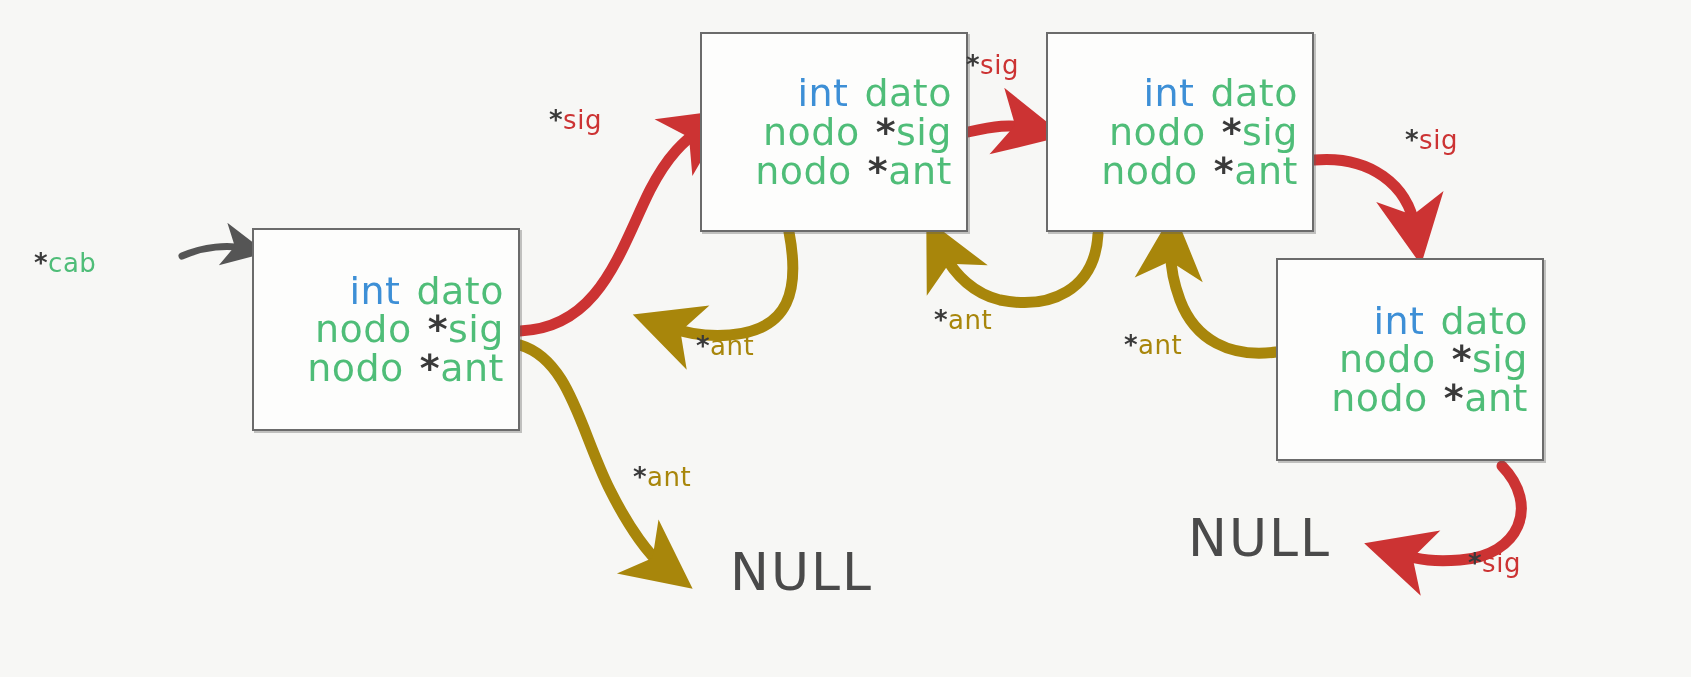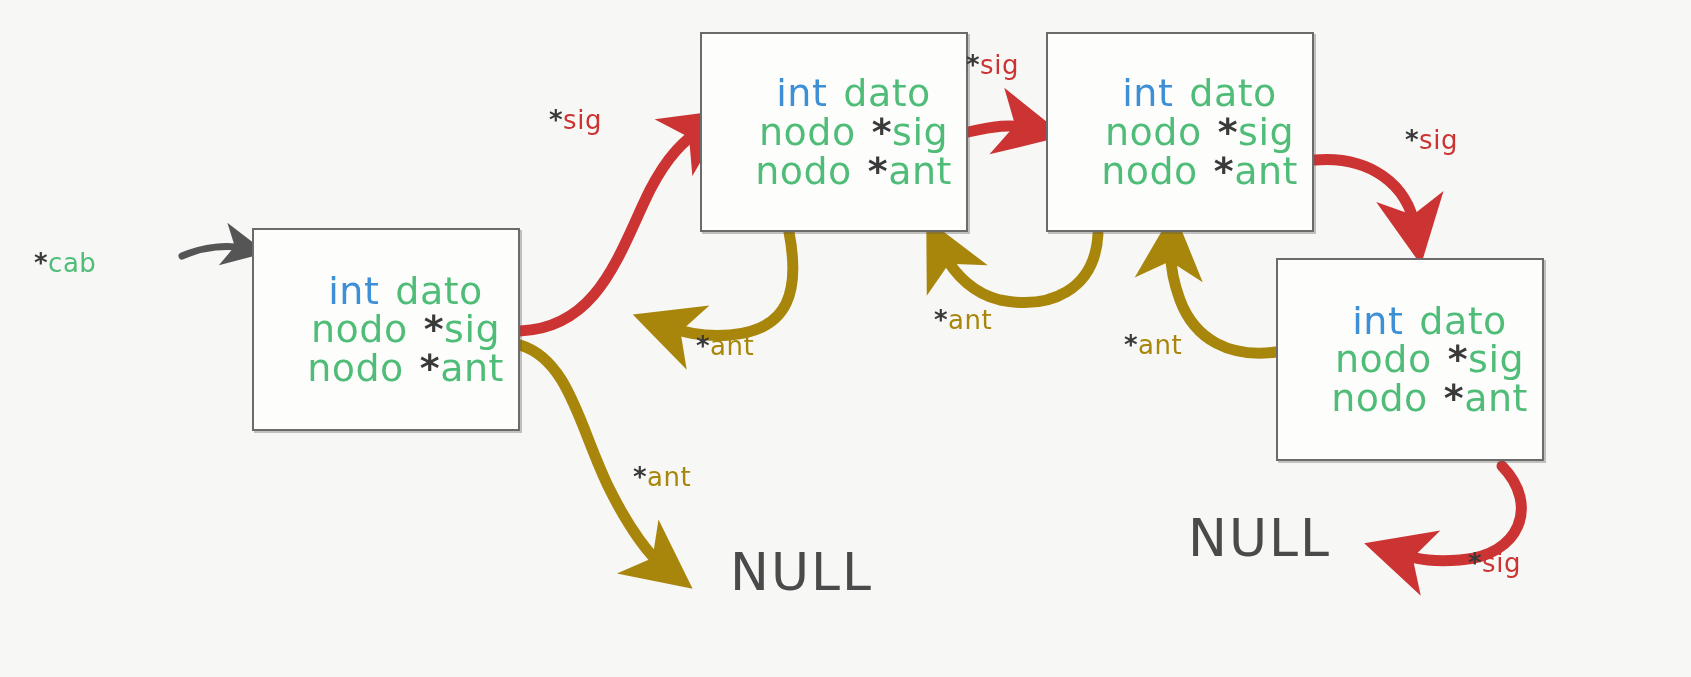--- a/index.html
+++ b/index.html
@@ -28,21 +28,21 @@
     background: #fdfdfc;
     border: 2px solid #6b6b6b;
     box-shadow: 2px 2px 0 rgba(90,90,90,0.35);
     box-sizing: border-box;
   }
   .node-lines {
     position: absolute;
     right: 14px;
     top: 50%;
     transform: translateY(-50%);
-    text-align: center;
+    text-align: right;
     line-height: 1.02;
     white-space: nowrap;
   }
   .nline {
     display: block;
     font-family: "DejaVu Sans", sans-serif;
     font-size: 38px;
     letter-spacing: 0.5px;
   }
   .kw-int { color: #3d8fd6; }

